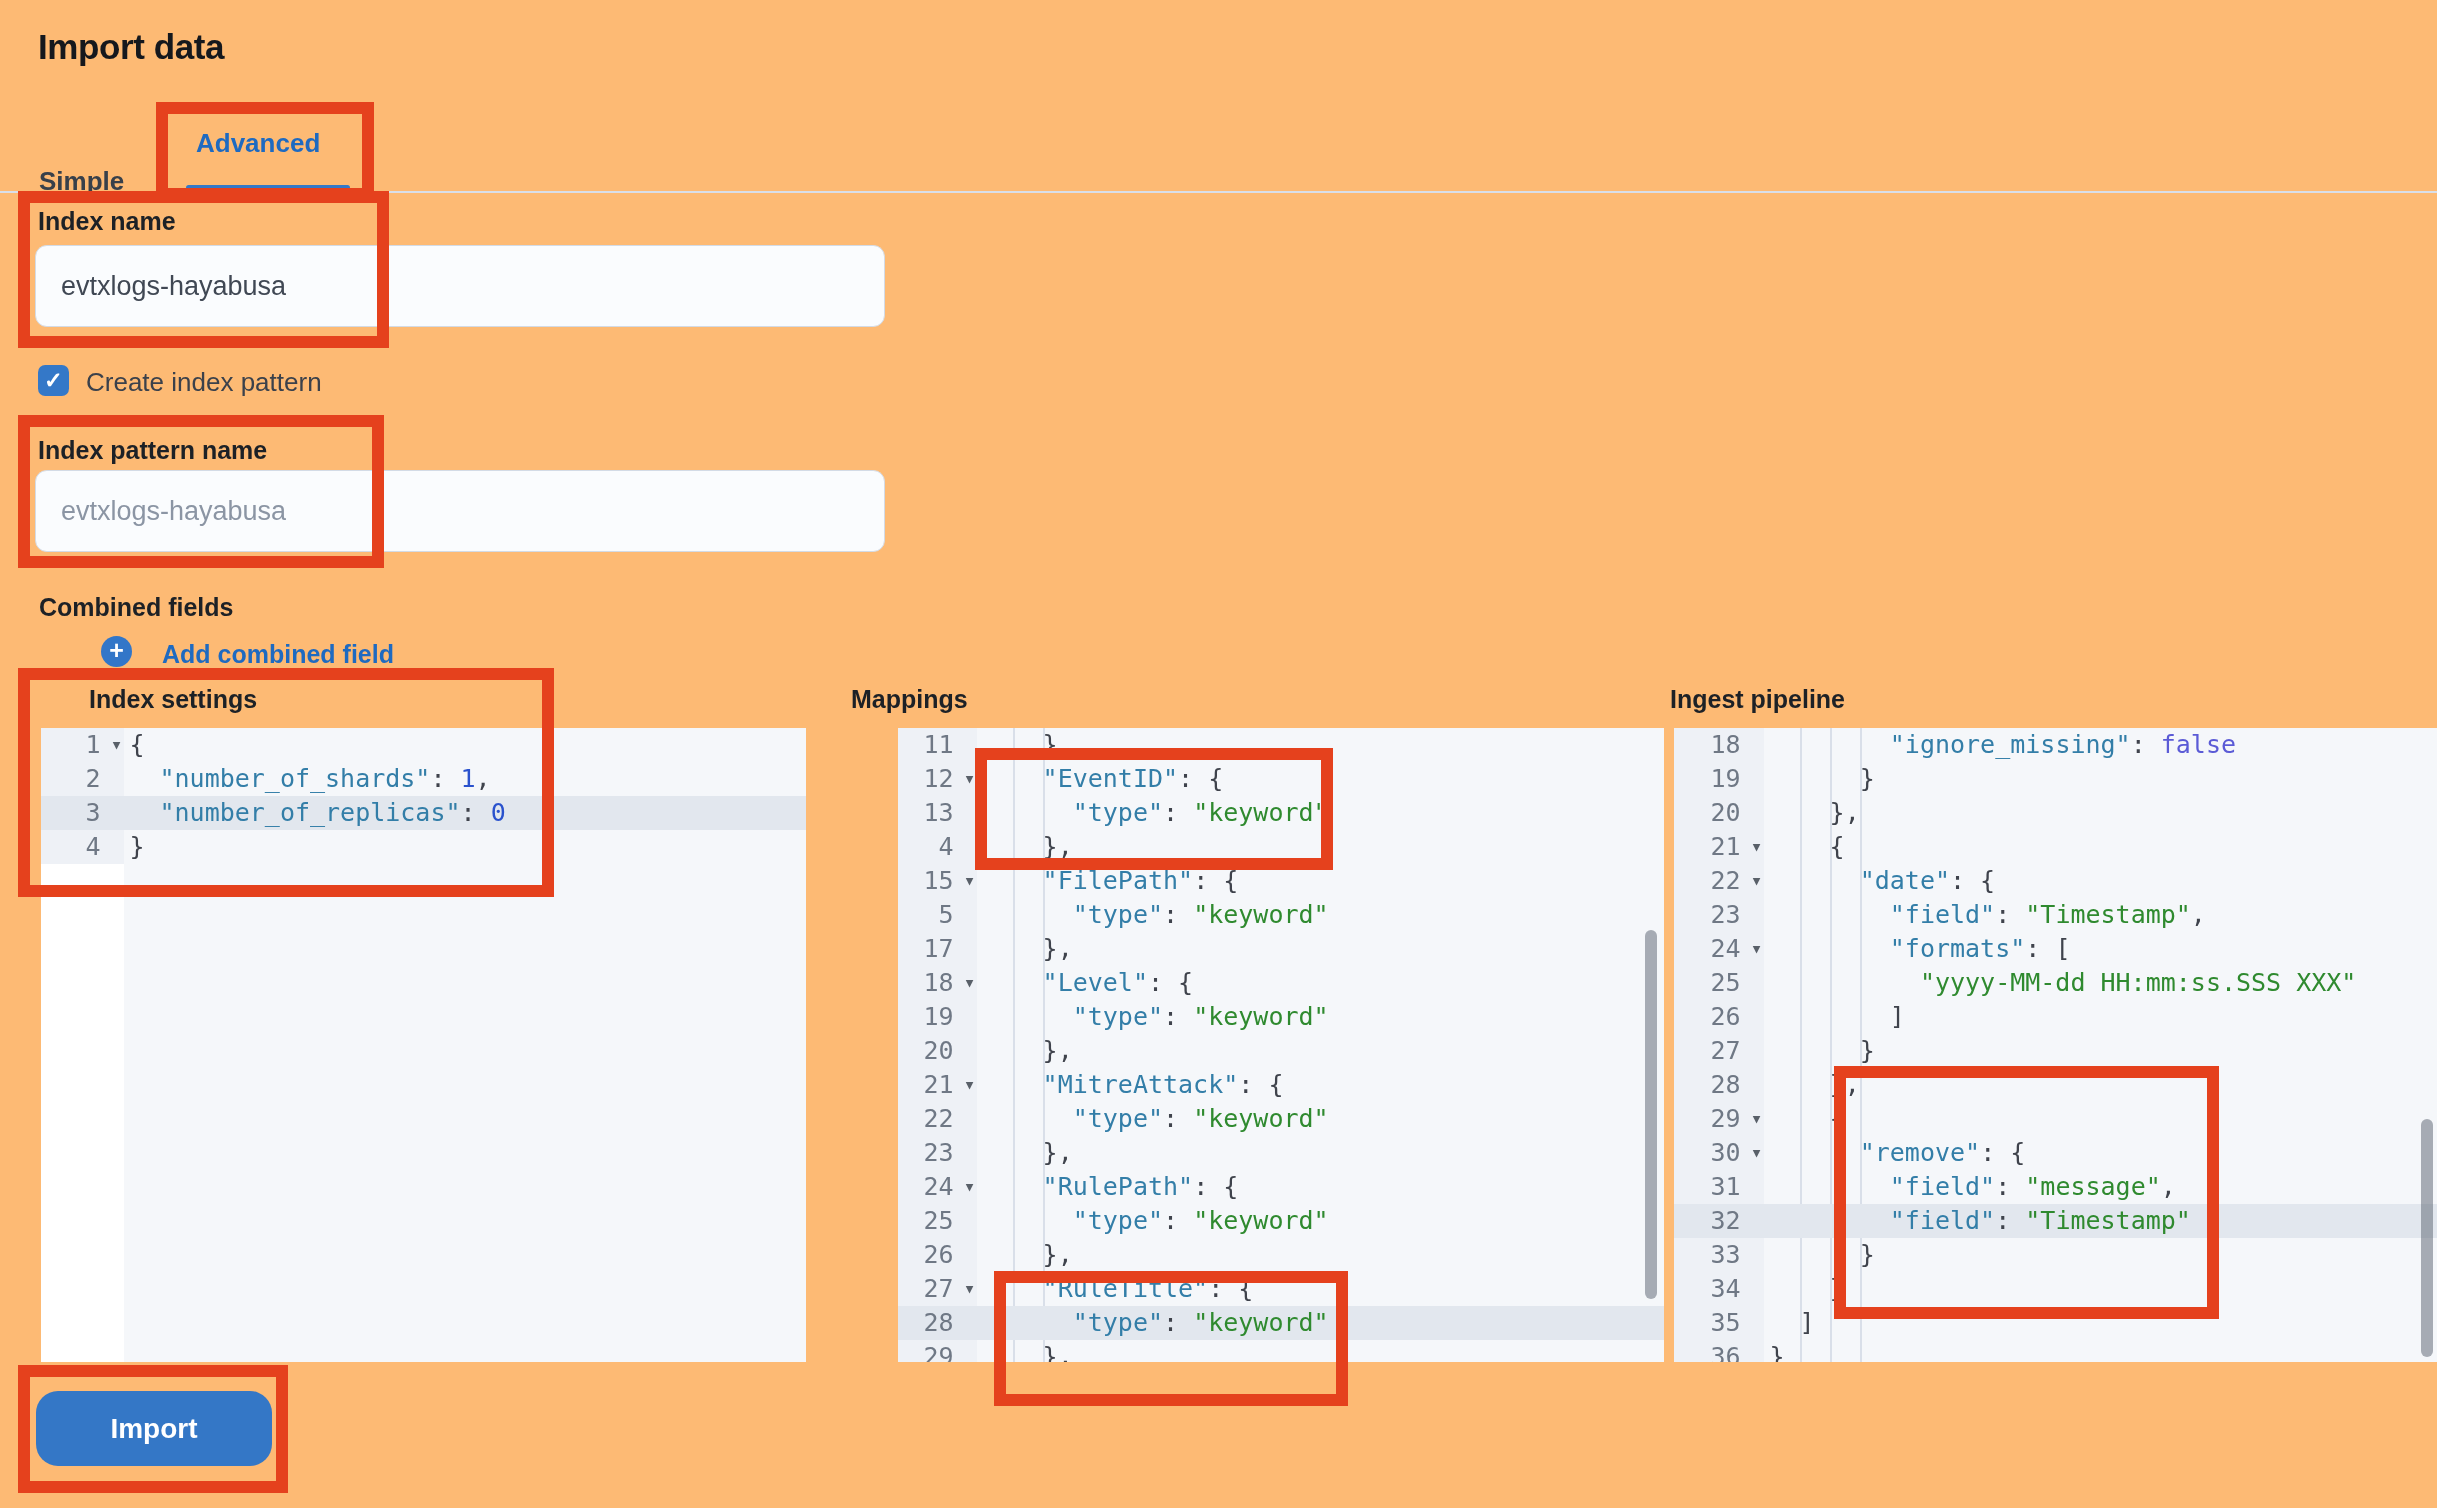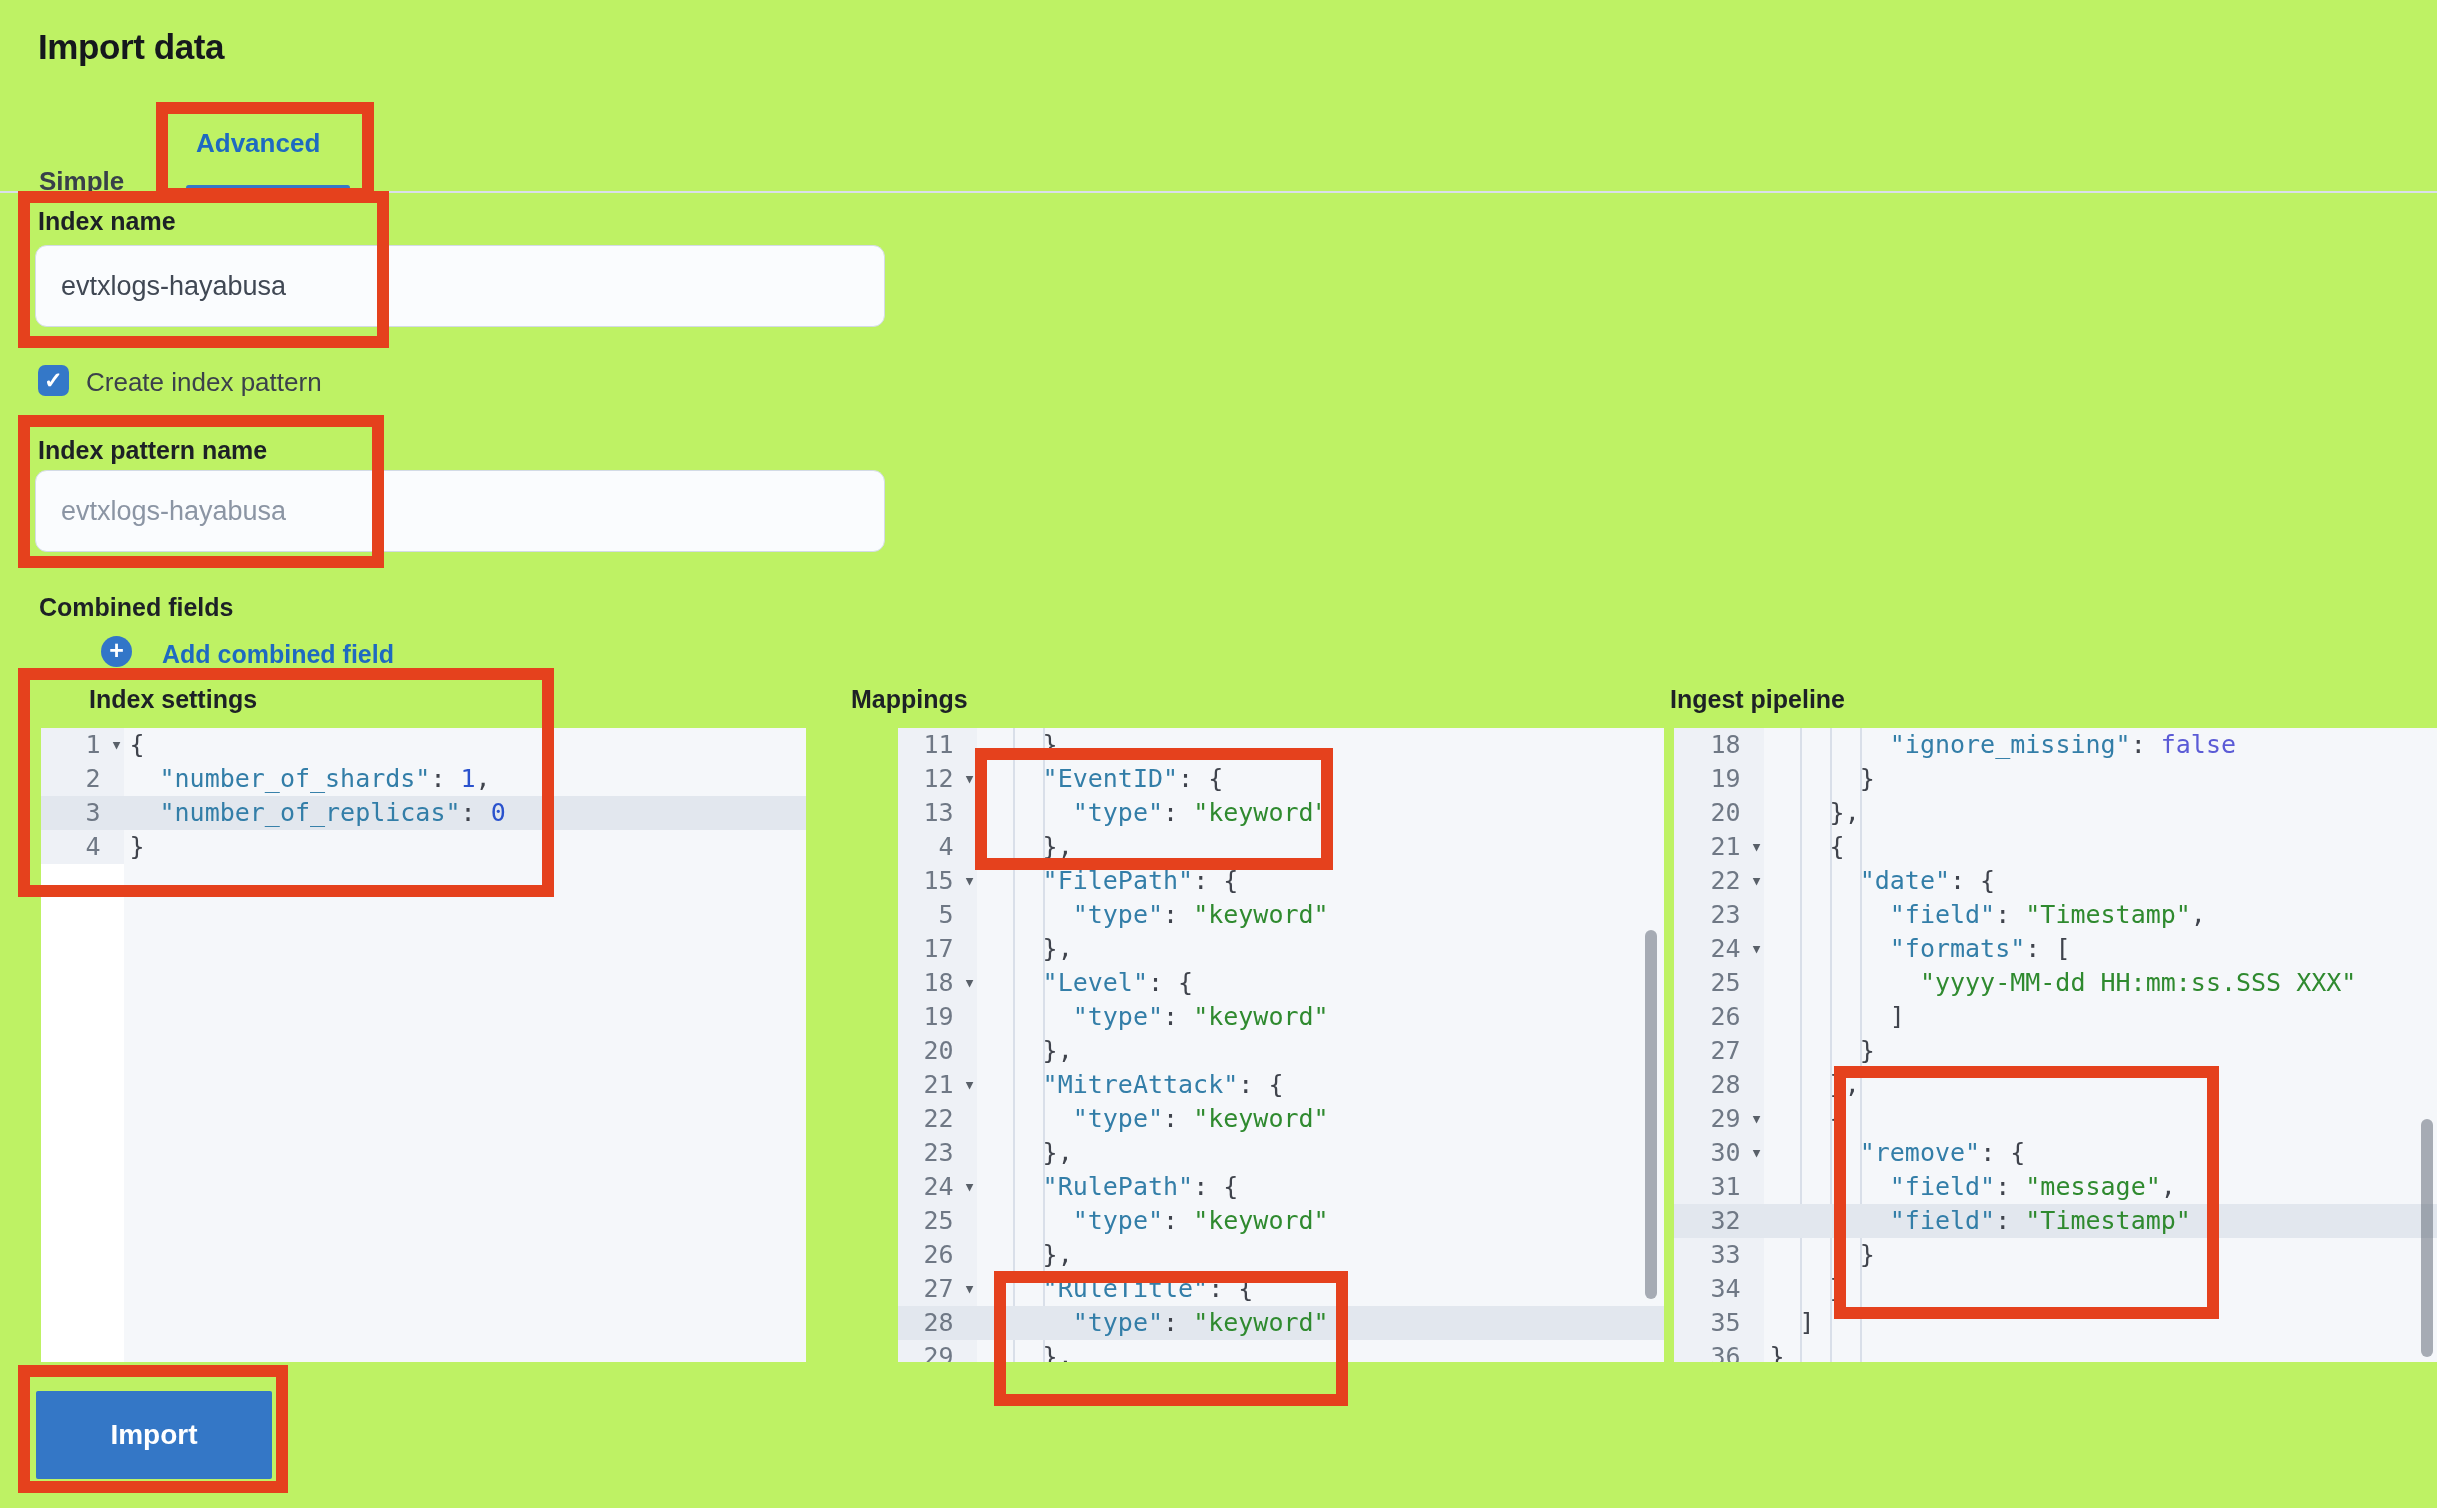--- a/index.html
+++ b/index.html
@@ -1,16 +1,16 @@
 <!DOCTYPE html>
 <html style="font-size:14.4px"><head>
 <meta charset="utf-8">
 <style>
   html,body{margin:0;padding:0;background:#fff;}
-  .stage{position:relative;width:2438px;height:1508px;background:#bef264;overflow:hidden;
+  .stage{position:relative;width:2438px;height:1508px;background:#fdba74;overflow:hidden;
          font-family:"Liberation Sans",sans-serif;color:#1d2126;}
   .abs{position:absolute;}
 
   
   .page-title{left:38px;top:27px;font-size:35px;font-weight:700;color:#15181d;letter-spacing:-0.4px;}
   .tab{top:128px;font-size:26px;font-weight:700;cursor:pointer;}
   .tab.simple{left:39px;color:#38404a;margin-top:38px;}
   .tab.advanced{left:196px;color:#1e6ac1;}
   .tab-underline{left:186px;top:185px;width:164px;height:6.3px;border-radius:2.7px;background:#3478c8;}
   .divider{left:0;top:191px;width:2438px;height:1.8px;background:#d9dfe9;}
@@ -45,21 +45,21 @@
       font-family:"DejaVu Sans Mono",monospace;font-size:25px;color:#3f434c;padding-left:5.4px;}
   .cl.on{background:#e2e7ee;}
   .guide{position:absolute;z-index:0;top:0;height:100%;width:1.8px;background:#d9dfe9;}
   .tk-k{color:#337ea8;}
   .tk-s{color:#2f8a2f;}
   .tk-n{color:#2a52cd;}
   .tk-b{color:#5b5bd6;}
   .vthumb{position:absolute;width:11.7px;border-radius:6.3px;background:rgba(100,110,122,0.55);z-index:3;cursor:pointer;}
 
   
-  .import-btn{left:36px;top:1391px;width:236px;height:88px;border:none;border-radius:2px;
+  .import-btn{left:36px;top:1391px;width:236px;height:75px;border:none;border-radius:22px;
               background:#3477c6;color:#fff;font-size:28px;font-weight:700;
               font-family:"Liberation Sans",sans-serif;cursor:pointer;}
 
   
   .anno{border:12.6px solid #e5411d;box-sizing:border-box;z-index:20;pointer-events:none;}
 </style>
 </head>
 <body>
 
 <div class="stage">

